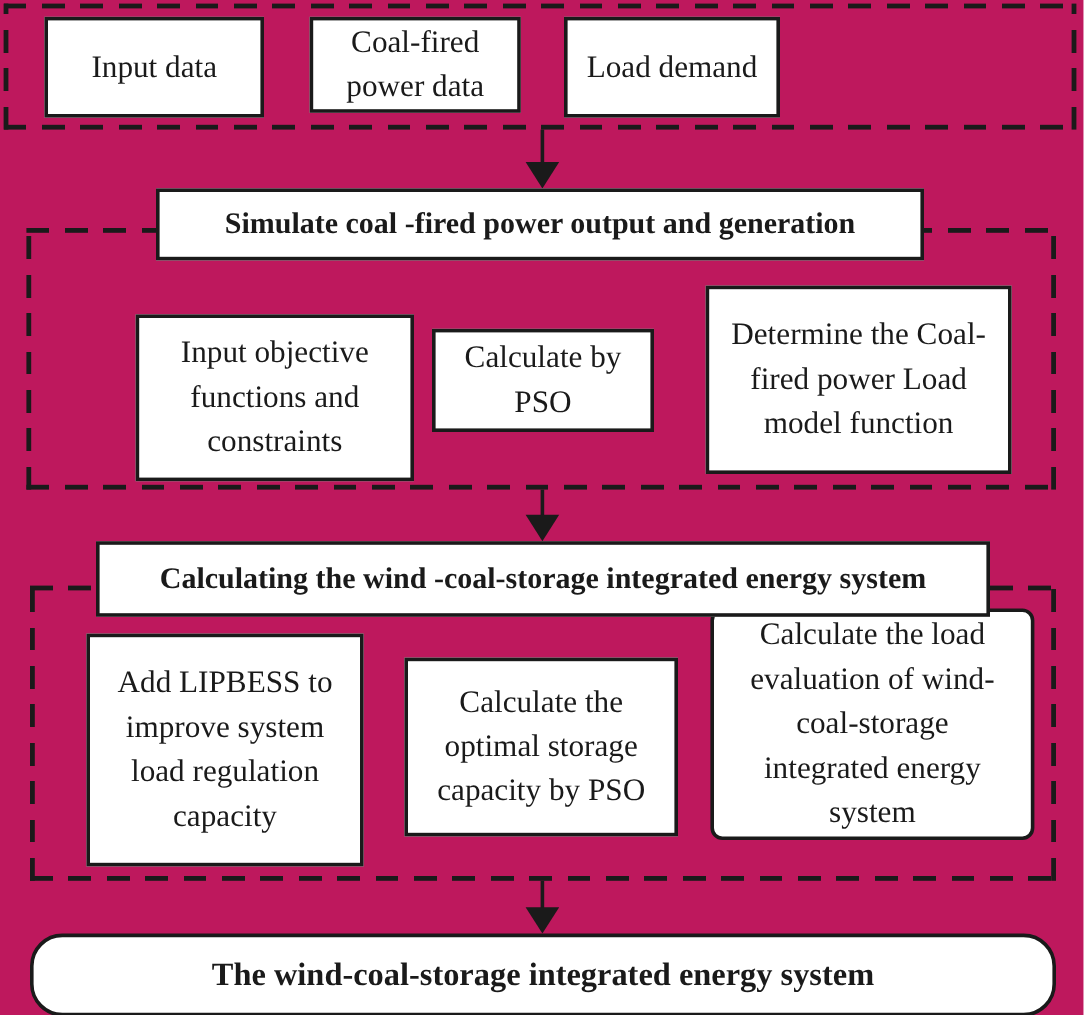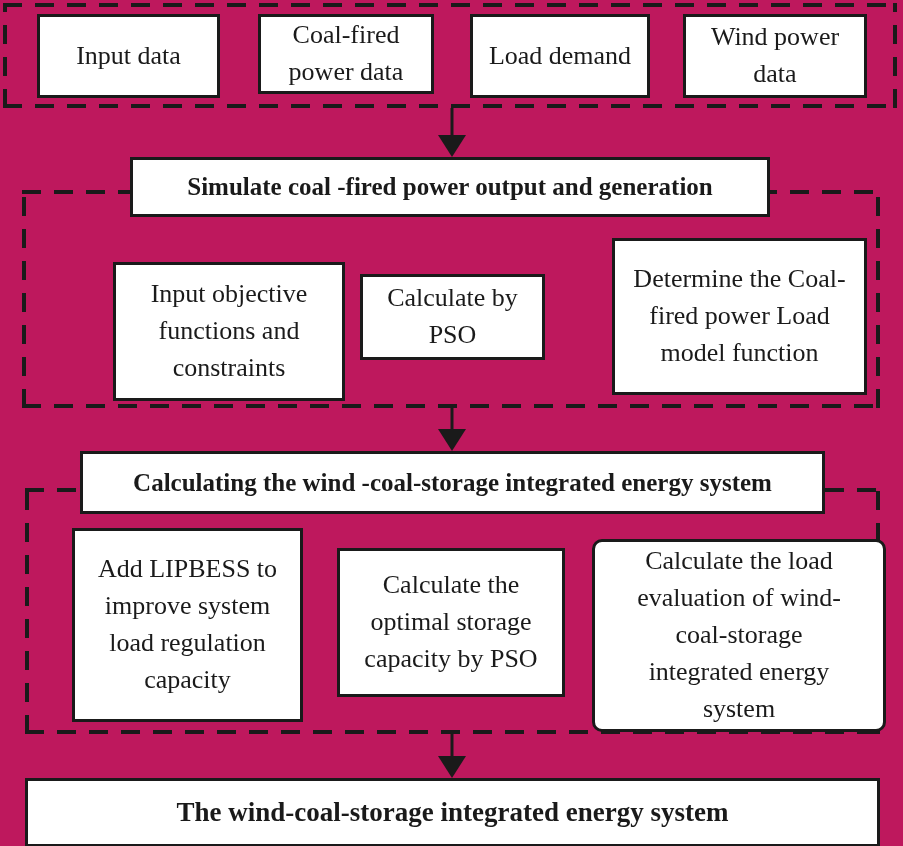--- a/index.html
+++ b/index.html
@@ -83,24 +83,20 @@
   <div class="solid-box" style="left:37px; top:14px; width:183px; height:84px;">
     <span>Input data</span>
   </div>
   <div class="solid-box" style="left:258px; top:14px; width:176px; height:80px;">
     <span>Coal-fired
 power data</span>
   </div>
   <div class="solid-box" style="left:470px; top:14px; width:180px; height:84px;justify-content:center;">
     <span>Load demand</span>
   </div>
-  <div class="solid-box" style="left:683px; top:14px; width:184px; height:84px;">
-    <span>Wind power
-data</span>
-  </div>
 
   <div class="arrow" style="left:438px; top:108px; width:28px; height:49px;">
     <div class="stem" style="height:28px;"></div>
     <div class="head" style="top:27px;"></div>
   </div>
 
   <div class="dashed-container" style="left:22px; top:190px; width:858px; height:218px;"></div>
 
   <div class="solid-box header-box" style="left:130px; top:157px; width:640px; height:60px;">
     <span>Simulate coal -fired power output and generation</span>
@@ -108,21 +104,21 @@
 
   <div class="solid-box" style="left:73px; top:262px; width:232px; height:139px;margin-left:40px;">
     <span>Input objective
 functions and
 constraints</span>
   </div>
   <div class="solid-box" style="left:360px; top:274px; width:185px; height:86px;">
     <span>Calculate by
 PSO</span>
   </div>
-  <div class="solid-box" style="left:588px; top:238px; width:255px; height:157px;margin-left:24px;">
+  <div class="solid-box" style="left:588px; top:238px; width:255px; height:157px;">
     <span>Determine the Coal-
 fired power Load
 model function</span>
   </div>
 
   <div class="arrow" style="left:438px; top:408px; width:28px; height:43px;">
     <div class="stem" style="height:22px;"></div>
     <div class="head" style="top:21px;"></div>
   </div>
 
@@ -136,30 +132,30 @@
     <span>Add LIPBESS to
 improve system
 load regulation
 capacity</span>
   </div>
   <div class="solid-box" style="left:337px; top:548px; width:228px; height:149px;">
     <span>Calculate the
 optimal storage
 capacity by PSO</span>
   </div>
-  <div class="solid-box" style="left:592px; top:539px; width:294px; height:193px;border-radius:10px;">
+  <div class="solid-box" style="left:592px; top:507px; width:270px; height:193px;border-radius:10px;">
     <span>Calculate the load
 evaluation of wind-
 coal-storage
 integrated energy
 system</span>
   </div>
 
   <div class="arrow" style="left:438px; top:734px; width:28px; height:44px;">
     <div class="stem" style="height:23px;"></div>
     <div class="head" style="top:22px;"></div>
   </div>
 
-  <div class="solid-box result-box" style="left:25px; top:778px; width:855px; height:69px;">
+  <div class="solid-box result-box" style="left:25px; top:778px; width:855px; height:69px;border-radius:27px;">
     <span>The wind-coal-storage integrated energy system</span>
   </div>
 
 </div>
 
 </body></html>

